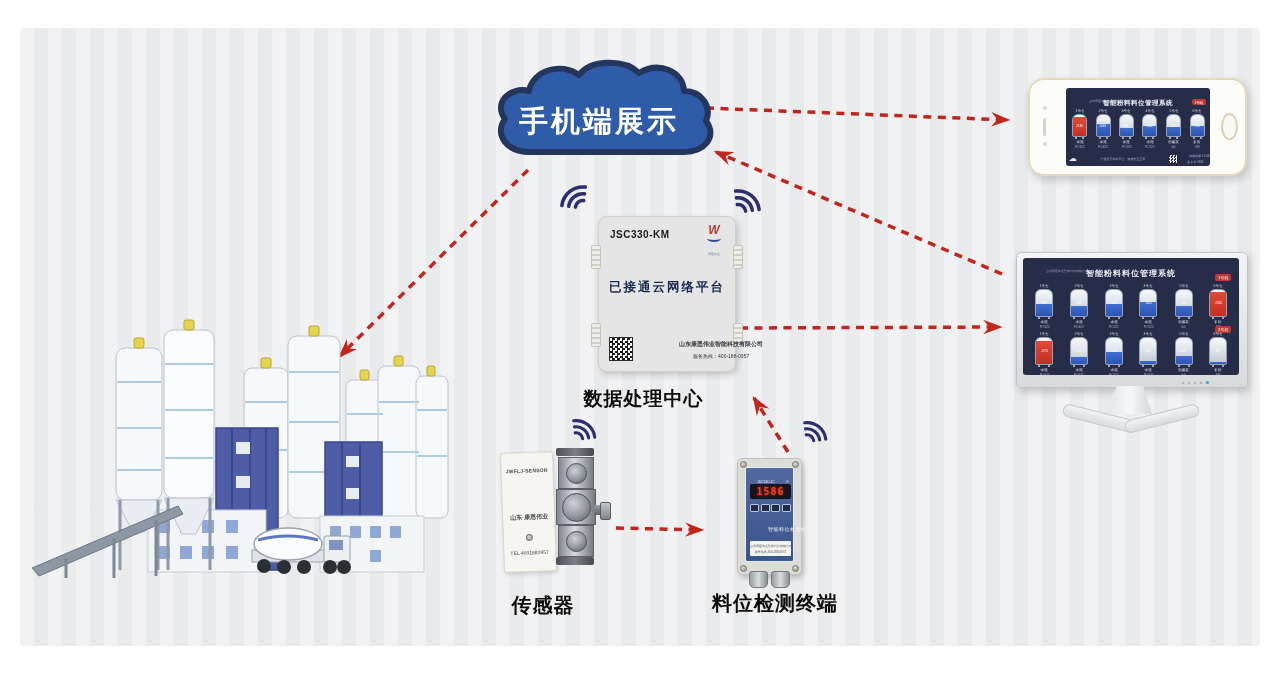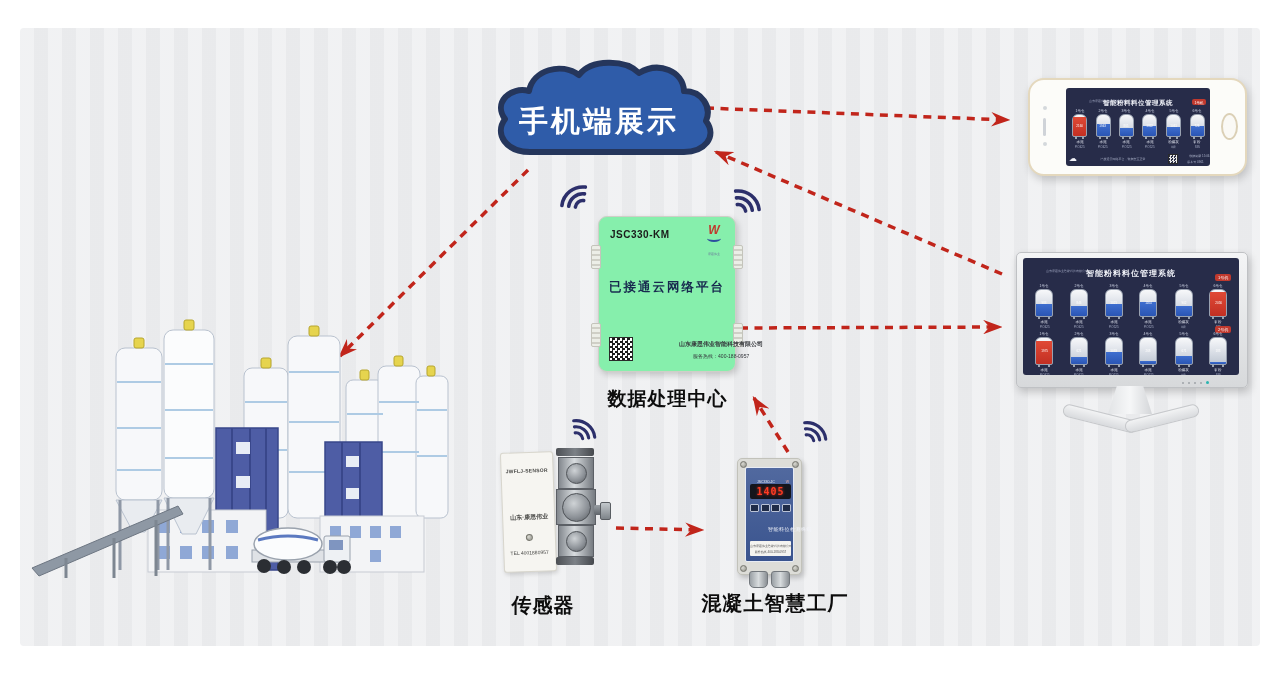--- a/index.html
+++ b/index.html
@@ -31,21 +31,21 @@
   
   .cloud{left:486px;top:58px;width:226px;height:106px;}
   .cloud-label{position:absolute;left:0;right:0;top:44px;text-align:center;color:#fff;
     font-family:"DejaVu Serif","Liberation Serif",serif;font-weight:700;font-size:29px;letter-spacing:3px;}
 
   
   .wifi{position:absolute;width:38px;height:32px;}
   .wifi path{stroke:var(--wifi-navy,#2c2f6b);}
 
   
-  .proc{left:598px;top:216px;width:136px;height:154px;background:#86efac;border:1px solid #cfcfc7;
+  .proc{left:598px;top:216px;width:136px;height:154px;background:#e5e5e5;border:1px solid #cfcfc7;
         border-radius:9px;box-shadow:2px 3px 6px rgba(0,0,0,.18);}
   .proc-tab{position:absolute;width:8px;height:22px;background:#e2e2db;border:1px solid #c4c4bb;border-radius:2px;
         background-image:repeating-linear-gradient(180deg,#eceee7 0 3px,#cfcfc6 3px 5px);}
   .proc-model{position:absolute;left:11px;top:12px;font-weight:700;font-size:10px;color:#1a1a1a;letter-spacing:.5px;}
   .proc-logo{position:absolute;right:9px;top:8px;text-align:center;width:24px;}
   .proc-logo-w{font-style:italic;font-weight:700;font-size:12px;color:#c0392e;line-height:10px;}
   .proc-logo-swoosh{width:14px;height:5px;margin:0 auto;border-bottom:2px solid #2c4f9e;border-radius:50%;}
   .proc-title{position:absolute;left:0;right:0;top:62px;text-align:center;font-weight:700;font-size:12.5px;
         color:#17294e;letter-spacing:2px;font-family:"DejaVu Serif","Liberation Serif",serif;}
   .proc-bottom{position:absolute;left:10px;right:6px;bottom:10px;display:flex;align-items:center;gap:4px;}
@@ -324,21 +324,21 @@
     </div>
     <div class="proc-title">已接通云网络平台</div>
     <div class="proc-bottom">
       <div class="qr proc-qr"></div>
       <div class="proc-lines">
         <span class="s6" style="font-weight:700;">山东康恩伟业智能科技有限公司</span>
         <span class="s5">服务热线：400-188-0957</span>
       </div>
     </div>
   </div>
-  <div class="cap" style="left:575px;top:386px;width:185px;font-size:19px;">数据处理中心</div>
+  <div class="cap" style="left:551px;top:386px;width:185px;font-size:19px;">数据处理中心</div>
 
   <div class="abs sens-plate">
     <div class="row" style="margin-top:12px;">
         <span class="s5" style="font-weight:700;letter-spacing:.5px;">JWFLJ-SENSOR</span>
       </div>
     <div class="row" style="margin-top:34px;">
         <span class="s6" style="font-weight:700;">山东·康恩伟业</span>
       </div>
     <div class="row" style="margin-top:8px;">
         <span class="screw"></span>
@@ -366,38 +366,38 @@
 
   <div class="abs term">
     <div class="screw" style="left:2px;top:2px;"></div>
     <div class="screw" style="right:2px;top:2px;"></div>
     <div class="screw" style="left:2px;bottom:2px;"></div>
     <div class="screw" style="right:2px;bottom:2px;"></div>
     <div class="term-panel">
       <div class="term-model"><span class="s35">JSC330-JC</span></div>
       <div class="term-logo"><span class="s35">W</span></div>
       <div class="term-disp">
-          <span>1405</span>
+          <span>1586</span>
         </div>
       <div class="term-btns">
         <div class="term-btn"></div>
         <div class="term-btn"></div>
         <div class="term-btn"></div>
         <div class="term-btn"></div>
       </div>
       <div class="term-title"><span class="s5" style="letter-spacing:1px;">智能料位检测终端</span></div>
       <div class="term-label">
         <span class="s3">山东康恩伟业智能科技有限公司</span>
         <span class="s3">服务热线 400-188-0957</span>
       </div>
     </div>
   </div>
   <div class="gland" style="left:749px;top:571px;"></div>
   <div class="gland" style="left:771px;top:571px;"></div>
-  <div class="cap" style="left:700px;top:590px;width:150px;font-size:20px;">混凝土智慧工厂</div>
+  <div class="cap" style="left:700px;top:590px;width:150px;font-size:20px;">料位检测终端</div>
 
   <div class="abs phone">
     <div class="ph-dot" style="top:26px;"></div>
     <div class="ph-bar"></div>
     <div class="ph-dot" style="top:62px;"></div>
     <div class="ph-home"></div>
     <div class="screen ph-screen">
       <div class="scr-company"><span class="s3">山东康恩伟业智能科技有限公司</span></div>
       <div class="scr-title" style="top:5px;"><span class="s65">智能粉料料位管理系统</span></div>
       <div class="badge" style="right:4px;top:11px;width:14px;height:6px;">

